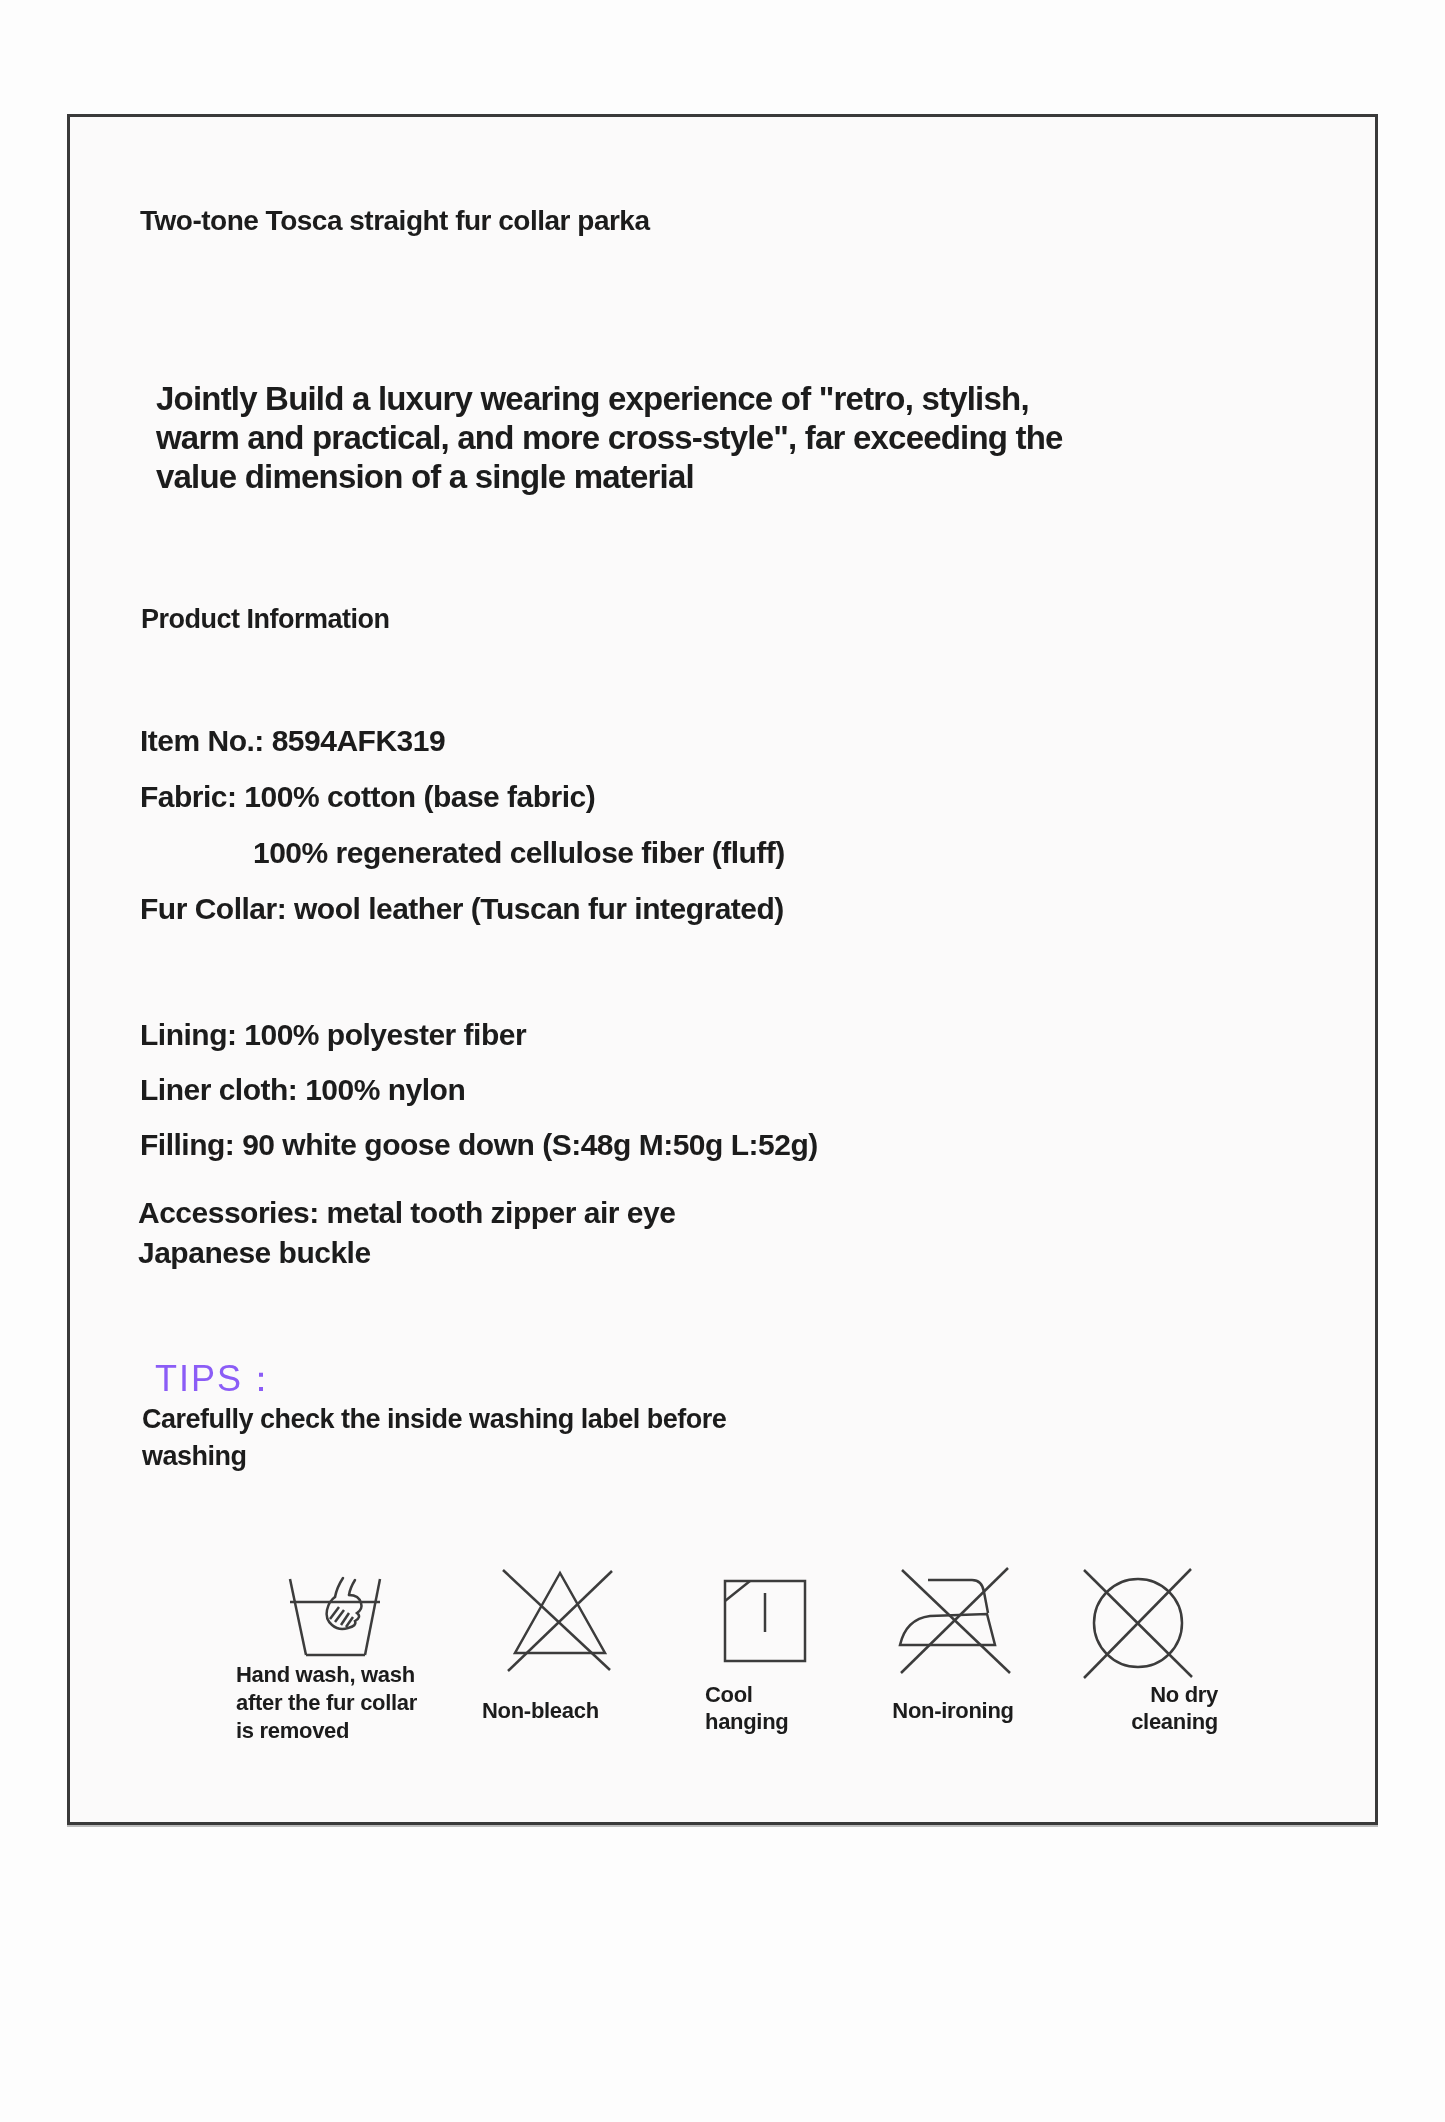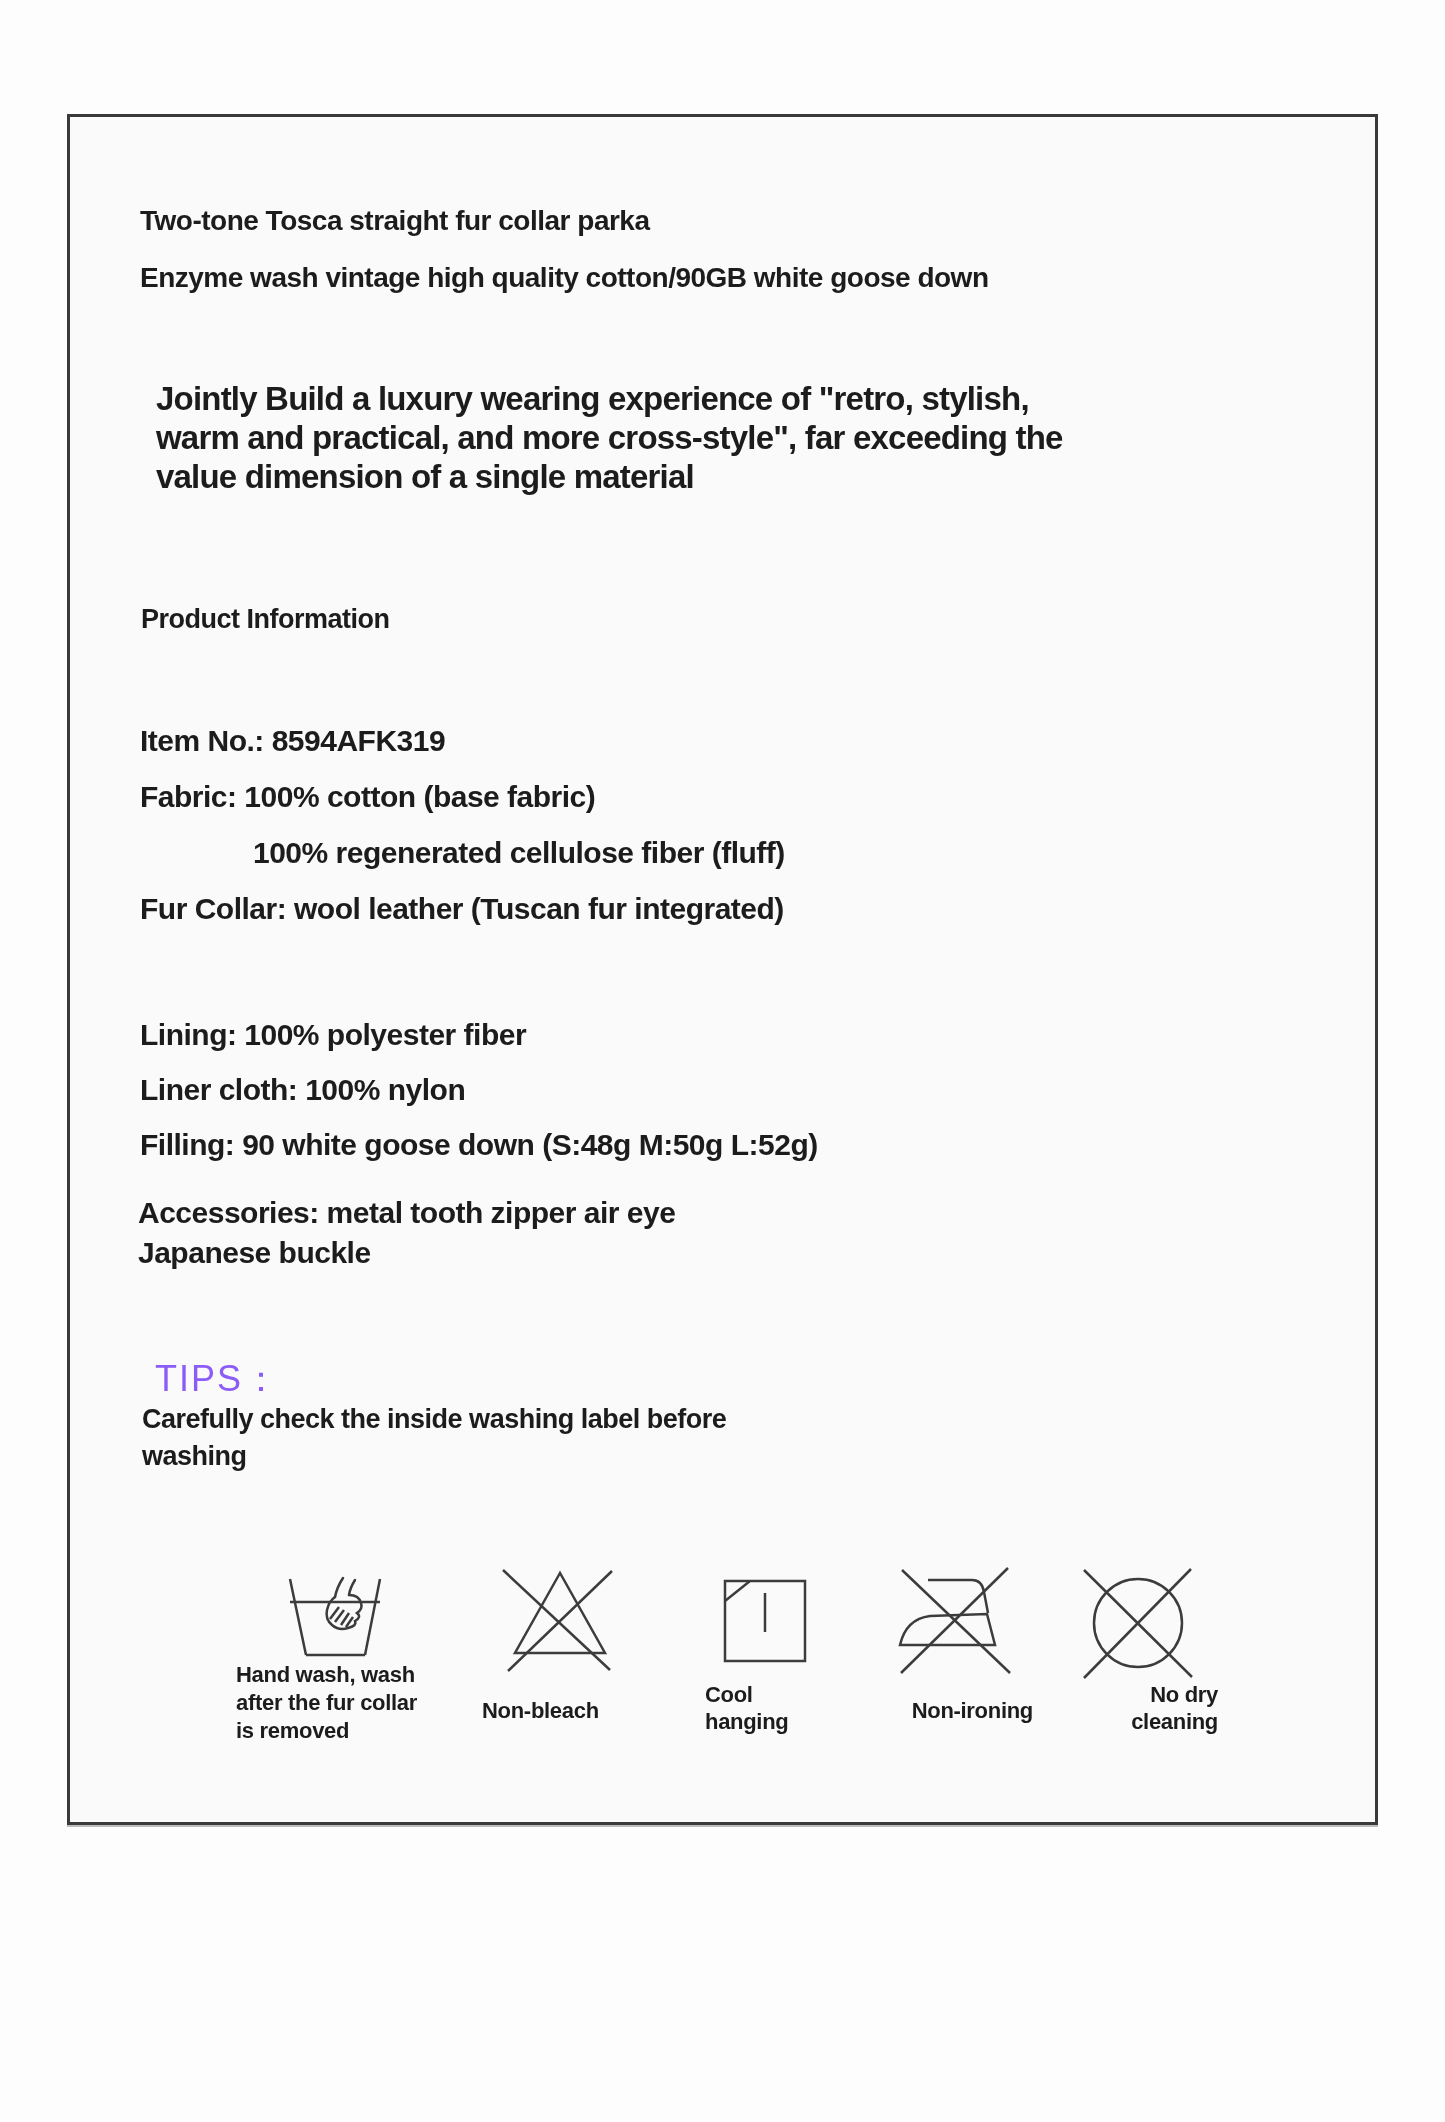--- a/index.html
+++ b/index.html
@@ -46,34 +46,33 @@
   .icon-hand-wash{left:217px;top:1458px;width:96px;height:84px;}
   .icon-non-bleach{left:425px;top:1441px;width:125px;height:125px;}
   .icon-cool-hanging{left:653px;top:1462px;width:84px;height:84px;}
   .icon-non-ironing{left:828px;top:1447px;width:115px;height:112px;}
   .icon-no-dry{left:1011px;top:1449px;width:114px;height:114px;}
 
   .care-label{font-size:22px;font-weight:bold;line-height:28px;letter-spacing:-0.3px;white-space:nowrap;}
   .label-hand-wash{left:166px;top:1544px;text-align:left;}
   .label-non-bleach{left:412px;top:1580px;width:160px;text-align:left;}
   .label-cool-hanging{left:635px;top:1564px;width:120px;line-height:27px;}
-  .label-non-ironing{left:803px;top:1580px;width:160px;text-align:right;}
+  .label-non-ironing{left:803px;top:1580px;width:160px;text-align:center;}
   .label-no-dry{left:988px;top:1564px;width:160px;text-align:right;line-height:27px;}
 
   .iron-stroke{stroke:#6b6b6b;stroke-width:3;}
   .thin-stroke{stroke:#4a4a4a;}
 </style>
 </head>
 <body>
 
 <div class="stage">
   <div class="frame">
 
     <div class="t title-line1">Two-tone Tosca straight fur collar parka</div>
-    <div class="t title-line2">Enzyme wash vintage high quality cotton/90GB white goose down</div>
 
     <div class="t intro">
       <div>Jointly Build a luxury wearing experience of "retro, stylish,</div>
       <div>warm and practical, and more cross-style", far exceeding the</div>
       <div>value dimension of a single material</div>
     </div>
 
     <div class="t section-heading">Product Information</div>
 
     <div class="t specs">

